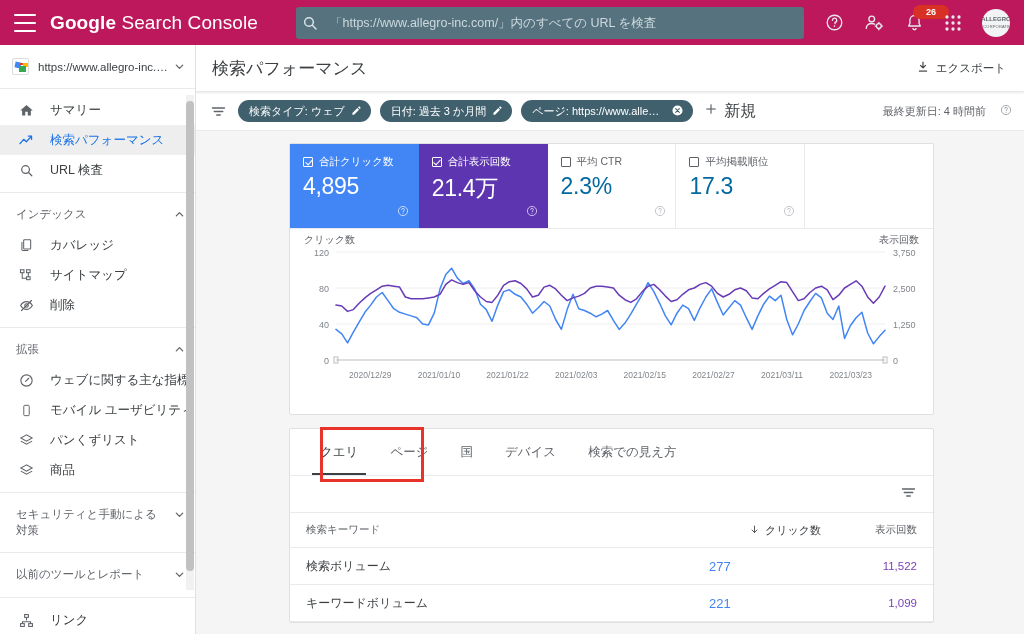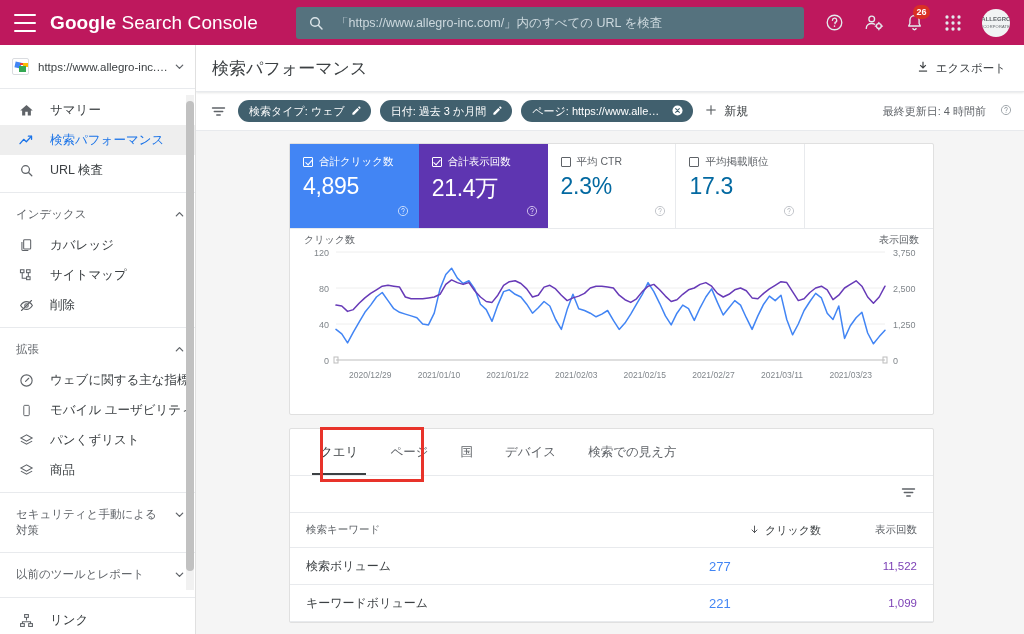--- a/index.html
+++ b/index.html
@@ -24,37 +24,37 @@
     justify-content: space-between; cursor: pointer; margin-right: 14px; flex: none; }
   .hamburger i { display: block; height: 2px; background: #ffffff; border-radius: 1px; }
   .brand { color: #fff; font-size: 19px; letter-spacing: .1px; white-space: nowrap; flex: none; }
   .brand .b-strong { font-weight: 700; }
   .brand .b-light { font-weight: 400; }
 
   .searchwrap {
     margin-left: 38px;
     width: 508px; height: 32px;
     background: #55727e; border-radius: 3px;
-    display: flex; align-items: center; padding: 0 12px; flex: none;
+    display: flex; align-items: center; padding: 0 6px; flex: none;
   }
   .searchwrap .s-ico { margin-right: 12px; display: flex; align-items: center; }
   .searchwrap input {
     background: transparent; border: 0; outline: none;
     color: #e8eef0; font-size: 12.5px; width: 100%;
     font-family: "Liberation Sans", "DejaVu Sans", sans-serif;
   }
   .searchwrap input::placeholder { color: #cdd9de; }
 
   .topright { margin-left: auto; display: flex; align-items: center; gap: 20px; padding-right: 2px; }
   .ticon { position: relative; display: flex; align-items: center; justify-content: center; cursor: pointer; }
   .badge {
     position: absolute; top: -8px; left: 8px;
     background: #d93025; color: #fff; font-size: 9px; font-weight: 700;
     border-radius: 8px; min-width: 17px; height: 14px; line-height: 14px;
-    text-align: center; padding: 0 3px;
+    text-align: center; padding: 0 13px;
   }
   .avatar {
     width: 28px; height: 28px; border-radius: 50%;
     background: #f1f3f4; color: #5f6368;
     font-size: 6px; font-weight: 700; display: flex; flex-direction: column;
     align-items: center; justify-content: center; line-height: 1.25; overflow: hidden;
     cursor: pointer; flex: none;
   }
   .avatar .a2 { font-size: 4px; font-weight: 400; letter-spacing: .2px; }
 
@@ -141,21 +141,21 @@
   }
   .filter-ico { flex: none; margin-right: 2px; display: flex; align-items: center; cursor: pointer; }
   .chip {
     height: 22px; border-radius: 11px; background: #41606e; color: #fff;
     display: flex; align-items: center; gap: 6px;
     padding: 0 9px 0 11px; font-size: 11px; white-space: nowrap; cursor: pointer;
     max-width: 180px;
   }
   .chip .chip-text { overflow: hidden; text-overflow: ellipsis; white-space: nowrap; }
   .chip-new {
-    display: flex; align-items: center; gap: 6px; font-size: 12px;
+    display: flex; align-items: center; gap: 6px; font-size: 16px;
     color: #3c4043; cursor: pointer; margin-left: 2px;
   }
   .updated { margin-left: auto; display: flex; align-items: center; gap: 14px;
     font-size: 11px; color: #5f6368; white-space: nowrap; }
 
   
   .content { height: 503px; background: #f5f5f5; padding: 12px 0 0 0;
     position: relative; overflow: hidden; }
   .card {
     width: 645px; margin-left: 93px; background: #fff;

